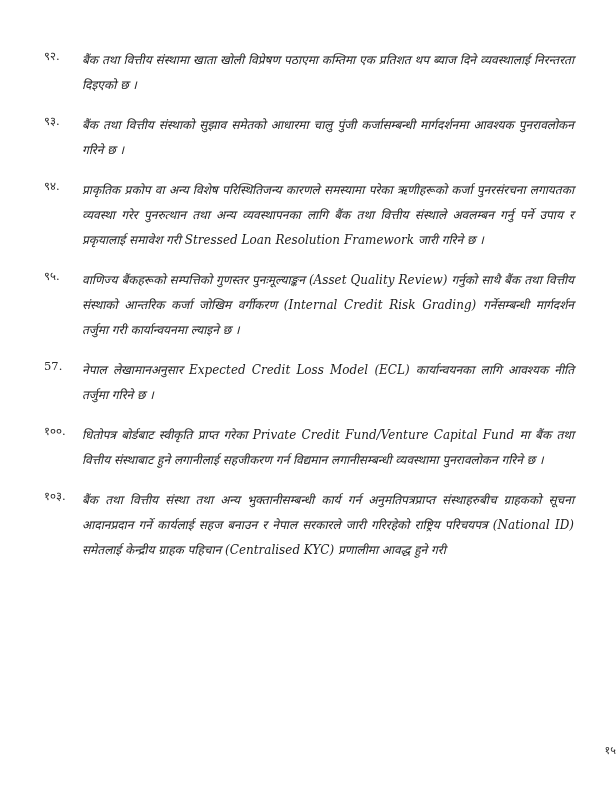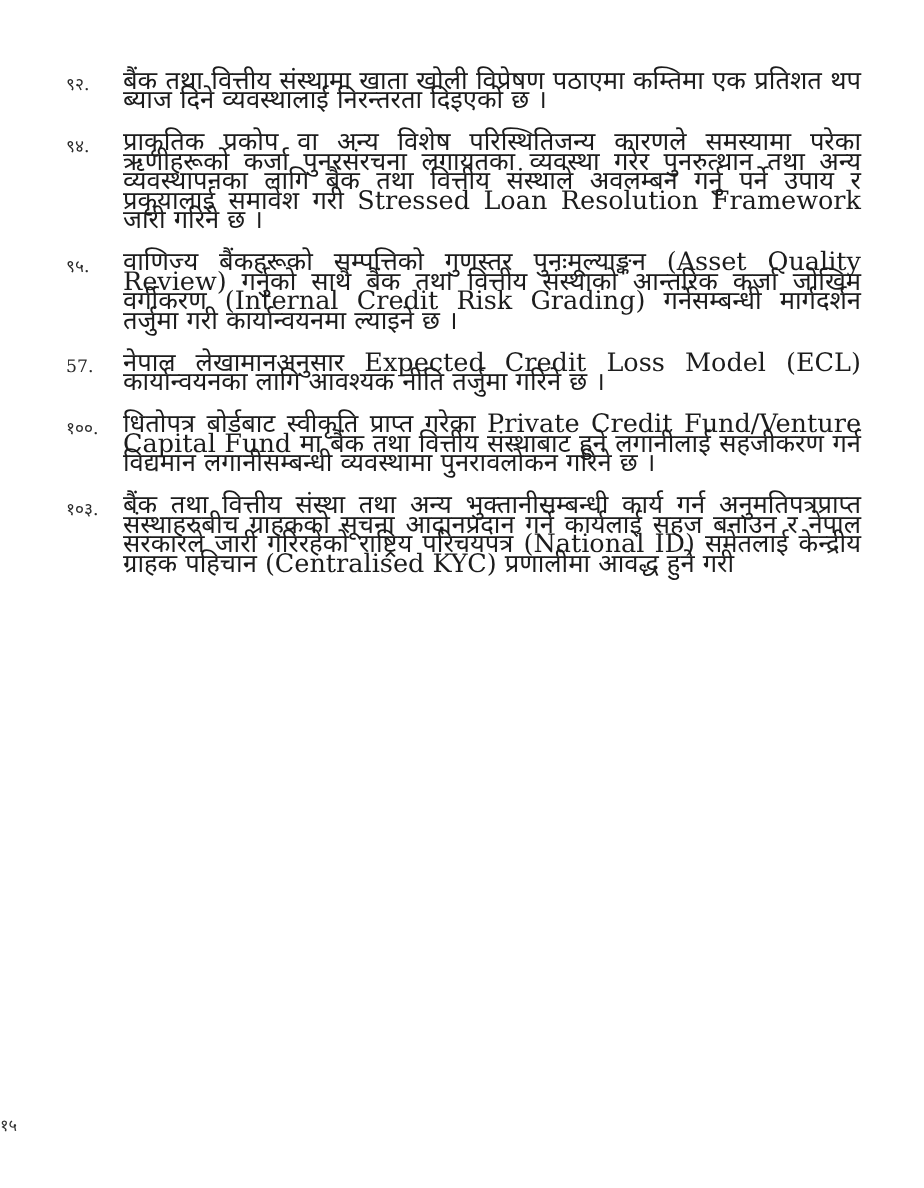--- a/index.html
+++ b/index.html
@@ -34,46 +34,51 @@
       margin-bottom: 15px;
     }
     .item-num {
       flex: 0 0 38px;
       font-size: 11.5px;
       line-height: 17px;
       color: #2a2a2a;
     }
     .item-text {
       flex: 1 1 auto;
-      font-size: 17px;
-      line-height: 13px;
+      font-size: 12px;
+      line-height: 25px;
       text-align: justify;
       color: #1c1c1c;
+      font-style: italic;
     }
     .page-number {
       position: absolute;
       left: 0;
       width: 616px;
       top: 742px;
-      text-align: left;
+      text-align: right;
       font-size: 11px;
       color: #333333;
     }
   </style>
 </head>
 <body>
 
 <div class="page">
   <div class="items">
 
     <div class="item">
       <span class="item-num">९२.</span>
       <span class="item-text">बैंक तथा वित्तीय संस्थामा खाता खोली विप्रेषण पठाएमा कम्तिमा एक प्रतिशत थप ब्याज दिने व्यवस्थालाई निरन्तरता दिइएको छ ।</span>
     </div>
 
+    <div class="item">
+      <span class="item-num">९३.</span>
+      <span class="item-text">बैंक तथा वित्तीय संस्थाको सुझाव समेतको आधारमा चालु पुंजी कर्जासम्बन्धी मार्गदर्शनमा आवश्यक पुनरावलोकन गरिने छ ।</span>
+    </div>
 
     <div class="item">
       <span class="item-num">९४.</span>
       <span class="item-text">प्राकृतिक प्रकोप वा अन्य विशेष परिस्थितिजन्य कारणले समस्यामा परेका ऋणीहरूको कर्जा पुनरसंरचना लगायतका व्यवस्था गरेर पुनरुत्थान तथा अन्य व्यवस्थापनका लागि बैंक तथा वित्तीय संस्थाले अवलम्बन गर्नु पर्ने उपाय र प्रकृयालाई समावेश गरी Stressed Loan Resolution Framework जारी गरिने छ ।</span>
     </div>
 
     <div class="item">
       <span class="item-num">९५.</span>
       <span class="item-text">वाणिज्य बैंकहरूको सम्पत्तिको गुणस्तर पुनःमूल्याङ्कन (Asset Quality Review) गर्नुको साथै बैंक तथा वित्तीय संस्थाको आन्तरिक कर्जा जोखिम वर्गीकरण (Internal Credit Risk Grading) गर्नेसम्बन्धी मार्गदर्शन तर्जुमा गरी कार्यान्वयनमा ल्याइने छ ।</span>
     </div>

